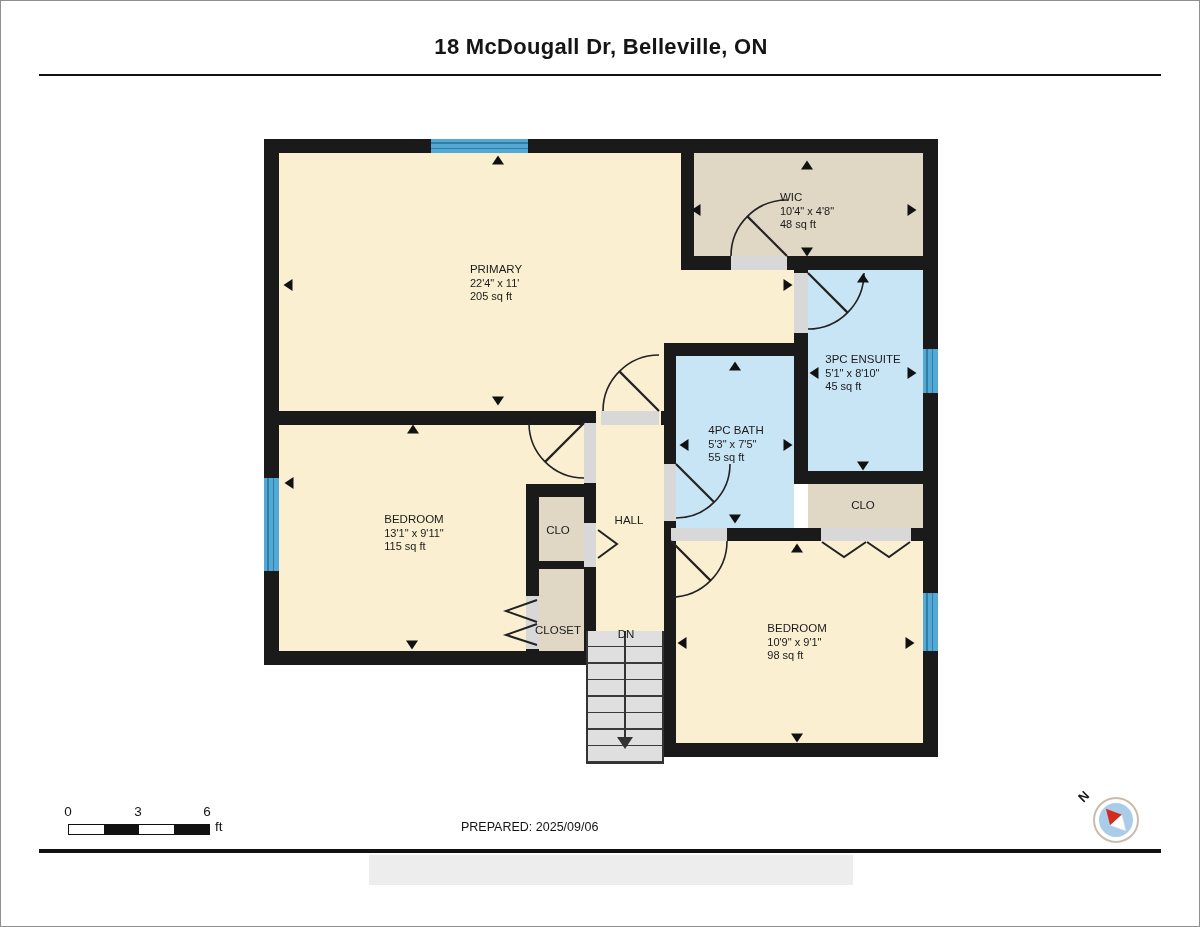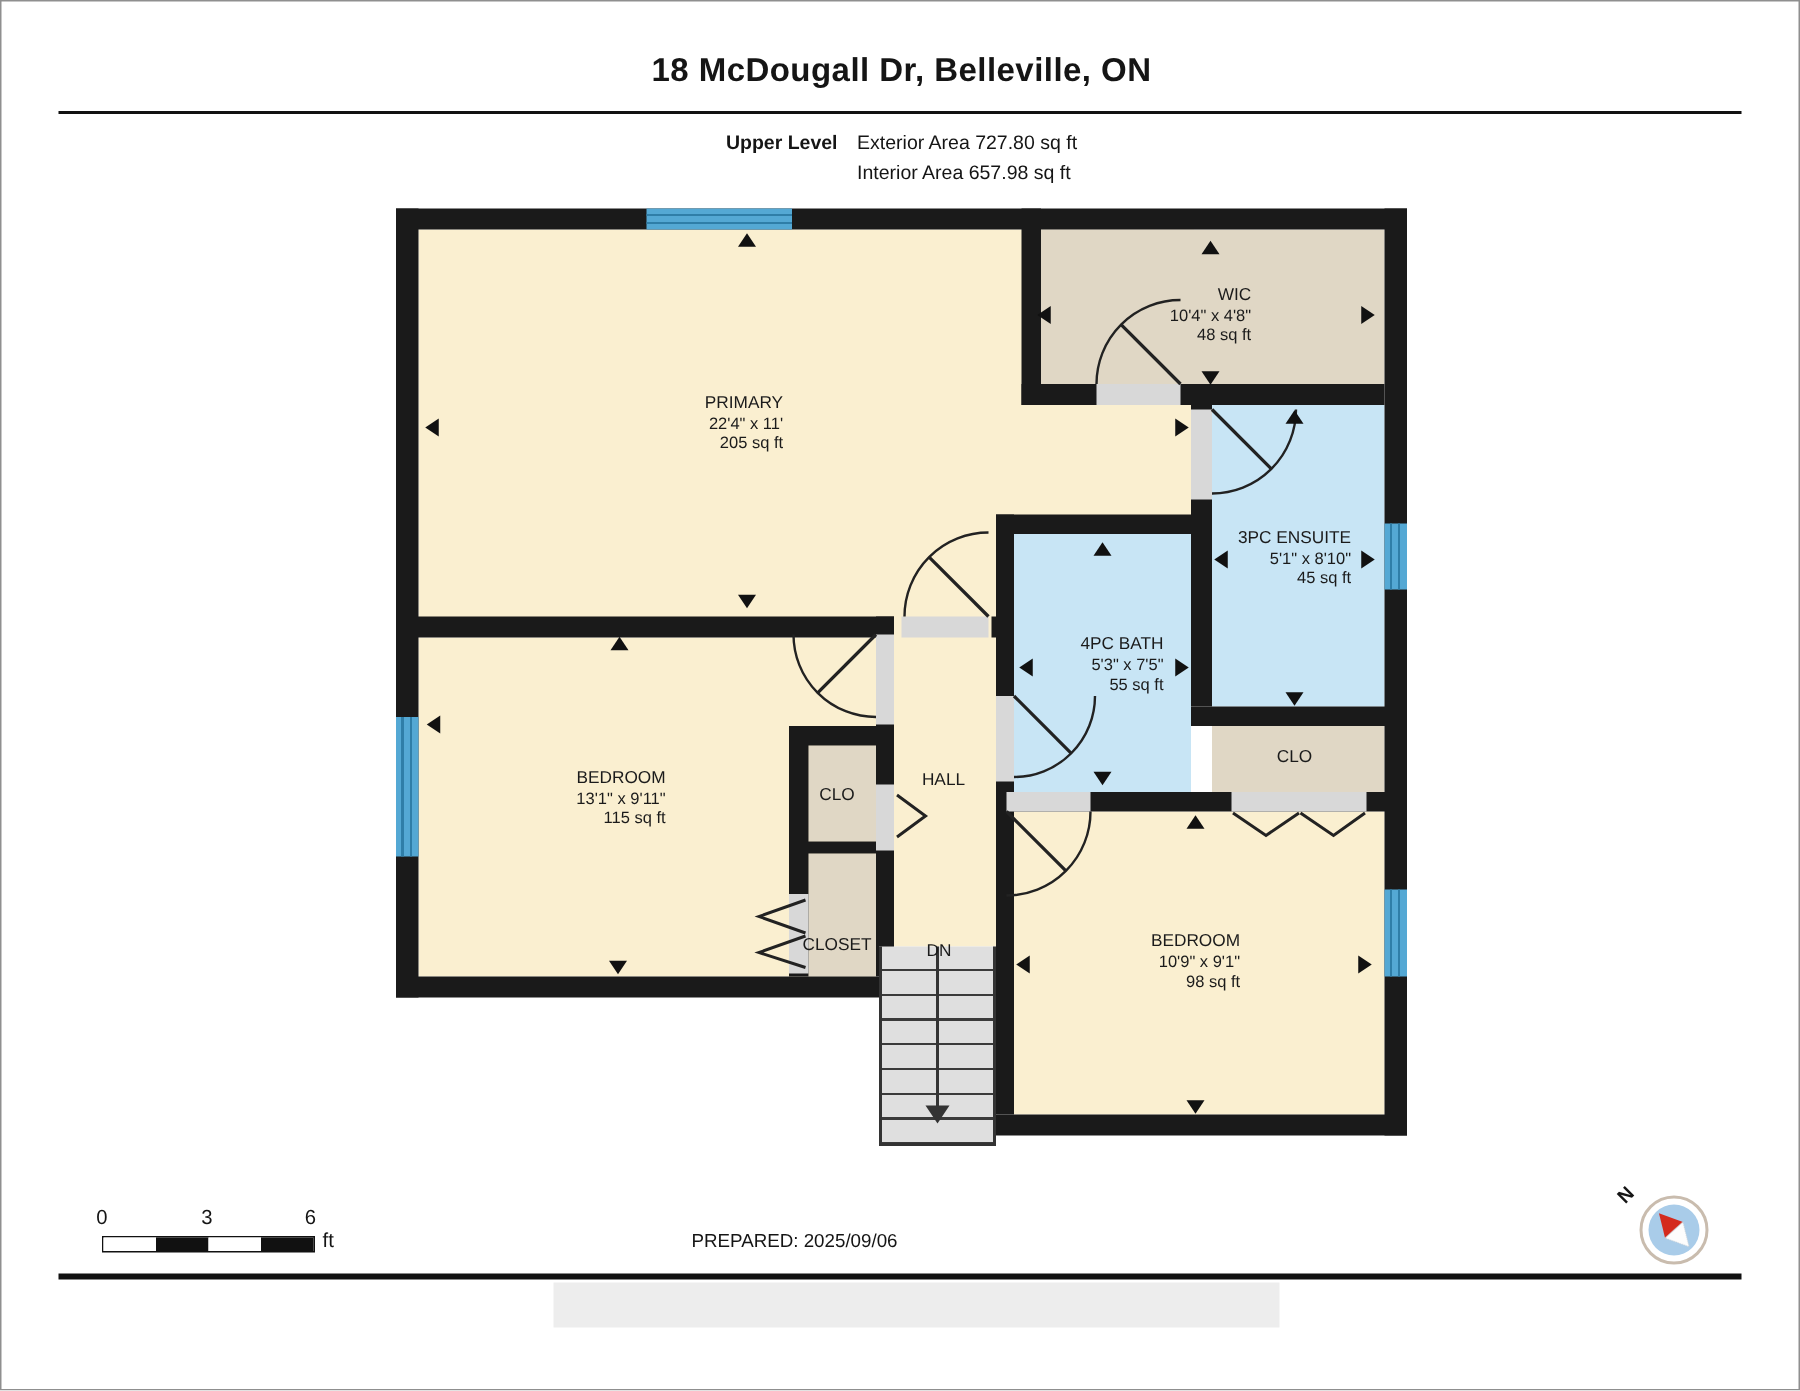--- a/index.html
+++ b/index.html
@@ -12,21 +12,21 @@
   .levelrow .lvl{font-weight:bold;}
   .areas span{display:block;}
   
   #plan{position:absolute;left:263px;top:138px;width:674px;height:628px;}
   .f{position:absolute;}
   .cream{background:#FAEFD0}.tan{background:#E0D7C5}.blue{background:#C8E5F5}
   .w{position:absolute;background:#1a1a1a;}
   .sill{position:absolute;background:#D8D8D8;}
   .winh{position:absolute;background:#54A8D4;background-image:linear-gradient(to bottom,transparent 0 3.5px,#2F7EA8 3.5px 5px,transparent 5px 9px,#2F7EA8 9px 10.5px,transparent 10.5px);}
   .winv{position:absolute;background:#54A8D4;background-image:linear-gradient(to right,transparent 0 3.5px,#2F7EA8 3.5px 5px,transparent 5px 9px,#2F7EA8 9px 10.5px,transparent 10.5px);}
-  .rlabel{position:absolute;transform:translate(-50%,-50%);text-align:right;white-space:nowrap;color:#1b1b1b;}
+  .rlabel{position:absolute;transform:translate(-50%,-50%);text-align:left;white-space:nowrap;color:#1b1b1b;}
   .rn{font-size:11.5px;line-height:13.5px;}
   .rd{font-size:11px;line-height:13.5px;}
   .mk{position:absolute;width:0;height:0;transform:translate(-50%,-50%);}
   .mk.up{border-left:6px solid transparent;border-right:6px solid transparent;border-bottom:9px solid #111;}
   .mk.down{border-left:6px solid transparent;border-right:6px solid transparent;border-top:9px solid #111;}
   .mk.left{border-top:6px solid transparent;border-bottom:6px solid transparent;border-right:9px solid #111;}
   .mk.right{border-top:6px solid transparent;border-bottom:6px solid transparent;border-left:9px solid #111;}
   .door{position:absolute;overflow:visible;}
   .stairs{position:absolute;left:322px;top:492px;width:78px;height:133px;background:#DFDFDF;
           background-image:repeating-linear-gradient(to bottom,transparent 0 15px,#3a3a3a 15px 16.5px);
@@ -50,27 +50,20 @@
   .cRed{width:0;height:0;border-left:8px solid transparent;border-right:8px solid transparent;border-bottom:15px solid #D42B1E;}
   .cWhite{width:0;height:0;border-left:8px solid transparent;border-right:8px solid transparent;border-top:15px solid #FDFDFD;filter:drop-shadow(0 0 .5px #999);}
 </style>
 </head>
 <body>
 
 <div class="page">
 
   <div class="title">18 McDougall Dr, Belleville, ON</div>
   <div class="rule" style="left:38px;top:73px;width:1122px;height:2px;"></div>
-  <div class="levelrow">
-    <span class="lvl">Upper Level</span>
-    <span class="areas">
-      <span>Exterior Area 727.80 sq ft</span>
-      <span>Interior Area 657.98 sq ft</span>
-    </span>
-  </div>
 
   <div id="plan">
 
     <div class="f cream" style="left:15px;top:14px;width:517px;height:260px;"></div>
     <div class="f tan" style="left:430px;top:14px;width:229px;height:103px;"></div>
     <div class="f blue" style="left:544px;top:131px;width:115px;height:201px;"></div>
     <div class="f blue" style="left:412px;top:217px;width:118px;height:172px;"></div>
     <div class="f tan" style="left:544px;top:345px;width:115px;height:44px;"></div>
     <div class="f cream" style="left:332px;top:272px;width:68px;height:220px;"></div>
     <div class="f cream" style="left:15px;top:286px;width:305px;height:226px;"></div>
@@ -186,21 +179,21 @@
     <div class="rlabel" style="left:543px;top:72px;">
       <div class="rn">WIC</div>
         <div class="rd">10'4" x 4'8"</div>
         <div class="rd">48 sq ft</div>
     </div>
     <div class="rlabel" style="left:599px;top:234px;">
       <div class="rn">3PC ENSUITE</div>
         <div class="rd">5'1" x 8'10"</div>
         <div class="rd">45 sq ft</div>
     </div>
-    <div class="rlabel" style="left:484px;top:305px;">
+    <div class="rlabel" style="left:472px;top:305px;">
       <div class="rn">4PC BATH</div>
         <div class="rd">5'3" x 7'5"</div>
         <div class="rd">55 sq ft</div>
     </div>
     <div class="rlabel" style="left:599px;top:367px;">
       <div class="rn">CLO</div>
     </div>
     <div class="rlabel" style="left:365px;top:382px;">
       <div class="rn">HALL</div>
     </div>

